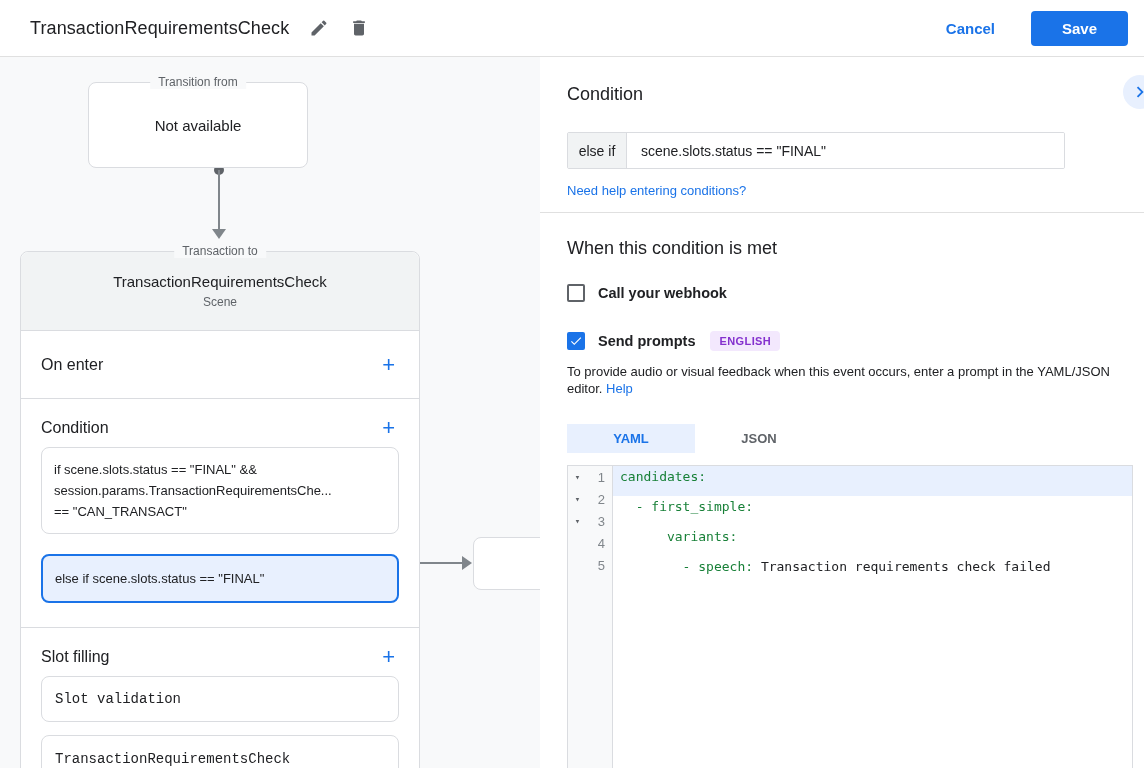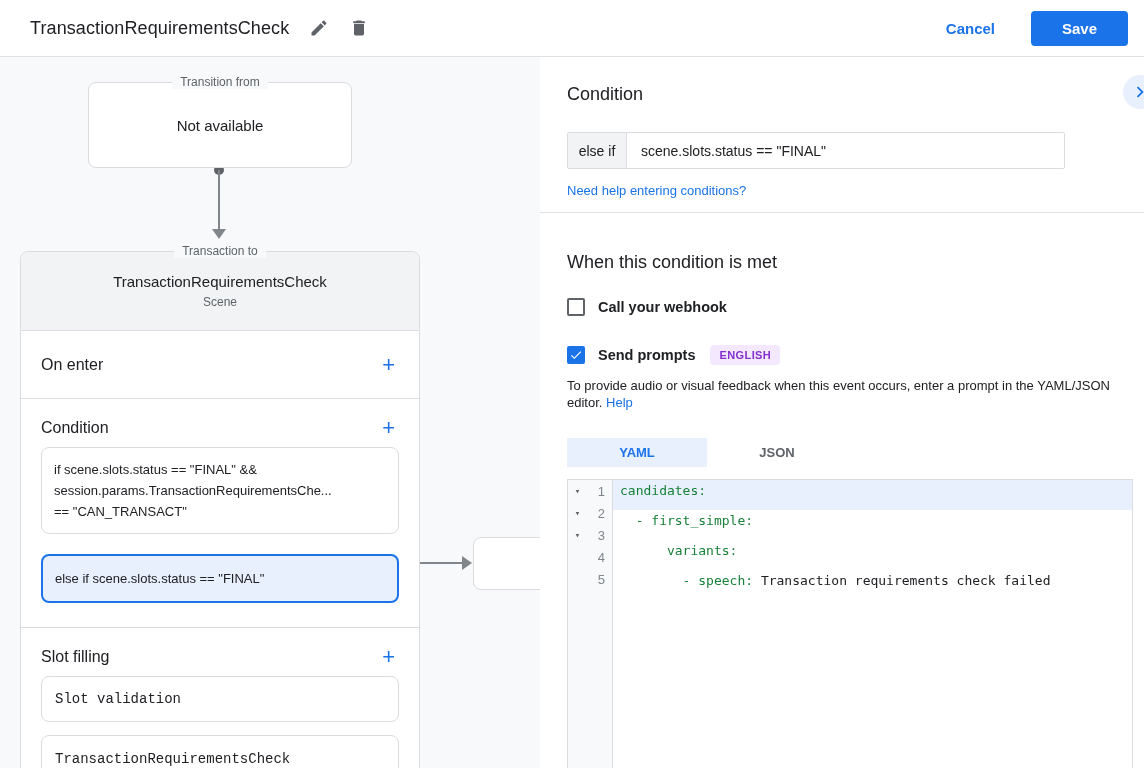--- a/index.html
+++ b/index.html
@@ -23,21 +23,21 @@
   .main { display:flex; height:711px; }
   .canvas { position:relative; width:540px; background:#f8f9fa; overflow:hidden; flex:none; }
   .panel { position:relative; width:604px; background:#fff; }
 
   
   .flow-svg { position:absolute; left:0; top:0; width:540px; height:711px; pointer-events:none; }
 
   .node { position:absolute; background:#fff; border:1px solid #dadce0; border-radius:8px; }
   .node-label { position:absolute; top:-8px; left:50%; transform:translateX(-50%);
                 background:#f8f9fa; padding:0 8px; font-size:12px; color:#5f6368; white-space:nowrap; }
-  .tfrom { left:88px; top:25px; width:264px; height:86px;
+  .tfrom { left:88px; top:25px; width:220px; height:86px;
            display:flex; align-items:center; justify-content:center; }
   .tfrom-text { font-size:15px; color:#202124; }
 
   .target-node { position:absolute; left:473px; top:480px; width:90px; height:53px;
                  background:#fff; border:1px solid #dadce0; border-radius:8px; }
 
   .scene-card { position:absolute; left:20px; top:194px; width:400px; height:560px;
                 background:#fff; border:1px solid #dadce0; border-radius:8px 8px 0 0; }
   .scene-header { height:79px; background:#f1f3f4; border-bottom:1px solid #dadce0;
                   border-radius:8px 8px 0 0; display:flex; flex-direction:column;
@@ -75,38 +75,38 @@
               border:1px solid #dadce0; border-radius:2px; overflow:hidden; }
   .cond-prefix { width:59px; background:#f1f3f4; border-right:1px solid #dadce0;
                  display:flex; align-items:center; justify-content:center;
                  font-size:14px; color:#202124; flex:none; }
   .cond-input { flex:1; border:none; outline:none; padding:0 14px; font-size:14px;
                 color:#202124; font-family:inherit; background:#fff; }
   .help-link { display:inline-block; margin-top:14px; font-size:13px; color:#1a73e8;
                text-decoration:none; }
 
   .panel-body { padding:0 14px 0 27px; }
-  .panel-h2 { margin-top:39px; font-size:18px; font-weight:400; color:#202124; }
+  .panel-h2 { margin-top:25px; font-size:18px; font-weight:400; color:#202124; }
 
   .chk-row { display:flex; align-items:center; }
   .chk-row.first { margin-top:25px; }
   .chk-row.second { margin-top:29px; }
   .chk { width:18px; height:18px; border:2px solid #5f6368; border-radius:2px; background:#fff;
          cursor:pointer; flex:none; }
   .chk.checked { border-color:#1a73e8; background:#1a73e8; display:flex;
                  align-items:center; justify-content:center; }
   .chk-label { margin-left:13px; font-size:14.5px; font-weight:700; color:#202124; }
   .badge { margin-left:15px; background:#f3e8fd; color:#8430ce; font-size:11px; font-weight:700;
            letter-spacing:.4px; padding:4px 9px; border-radius:4px; }
 
   .desc { margin-top:13px; font-size:13px; line-height:16.5px; color:#202124; max-width:575px; }
   .desc a { color:#1a73e8; text-decoration:none; }
 
   .tabs { margin-top:27px; display:flex; }
-  .tab { width:140px; height:29px; display:flex; align-items:center; justify-content:center;
+  .tab { width:128px; height:29px; display:flex; align-items:center; justify-content:center;
          font-size:13px; font-weight:600; color:#5f6368; cursor:pointer; }
   .tab.active { background:#e8f0fe; color:#1a73e8; }
 
   .editor { margin-top:12px; width:566px; height:310px; border:1px solid #dadce0;
             display:flex; font-family:"DejaVu Sans Mono", monospace; font-size:13px; }
   .gutter { width:45px; background:#f8f9fa; border-right:1px solid #dadce0; flex:none; }
   .codearea { flex:1; background:#fff; overflow:hidden; }
   .gline { height:22px; display:flex; align-items:center; }
   .gfold { width:16px; text-align:center; font-size:9px; color:#5f6368; padding-left:3px; }
   .gnum { flex:1; text-align:right; padding-right:7px; font-size:13px; color:#80868b;

